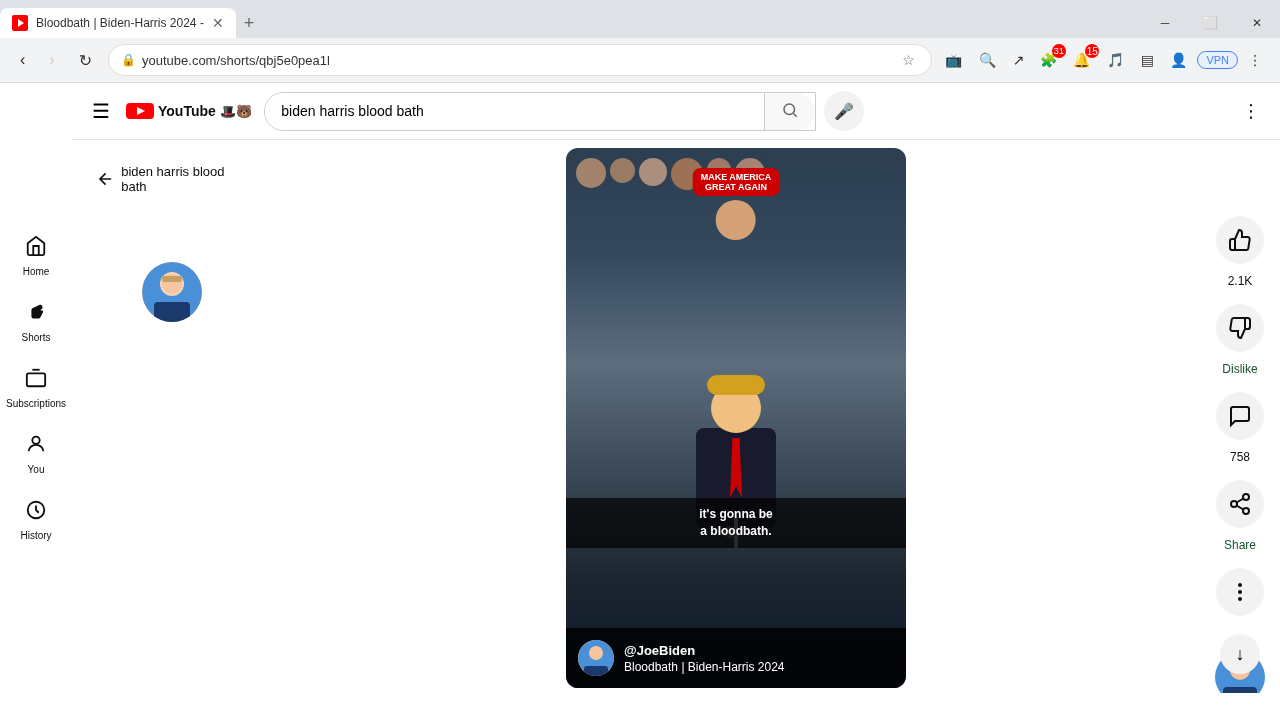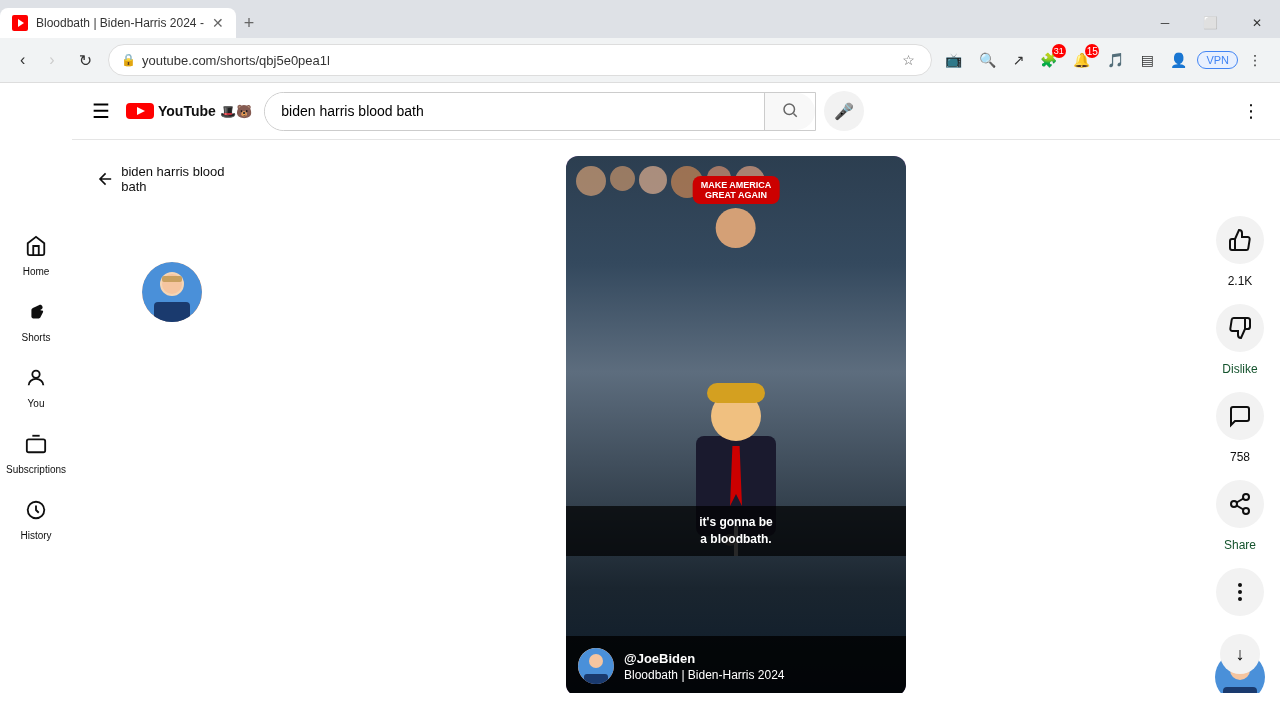--- a/index.html
+++ b/index.html
@@ -46,21 +46,21 @@
     .yt-header { display: flex; align-items: center; padding: 8px 16px; gap: 12px; background: #fff; border-bottom: 1px solid #e5e5e5; }
     .yt-logo { display: flex; align-items: center; gap: 4px; }
     .search-bar-container { flex: 1; display: flex; align-items: center; max-width: 600px; }
     .search-bar-wrap { flex: 1; display: flex; border: 1px solid #ccc; border-radius: 20px 0 0 20px; overflow: hidden; }
     .search-input { flex: 1; padding: 8px 16px; font-size: 14px; border: none; outline: none; }
     .search-btn { background: #f8f8f8; border: none; border-left: 1px solid #ccc; padding: 8px 16px; cursor: pointer; border-radius: 0 20px 20px 0; }
     .mic-btn { background: #f2f2f2; border: none; border-radius: 50%; width: 40px; height: 40px; cursor: pointer; font-size: 16px; margin-left: 8px; }
     .header-actions { margin-left: auto; display: flex; align-items: center; gap: 8px; }
     .menu-btn { background: none; border: none; cursor: pointer; font-size: 20px; padding: 4px; }
     .back-btn { display: flex; align-items: center; gap: 6px; cursor: pointer; font-size: 13px; color: #0f0f0f; font-weight: 500; padding: 8px; border-radius: 20px; }
-    .shorts-video { width: 340px; height: 540px; background: #f0abfc; border-radius: 12px; position: relative; overflow: hidden; cursor: pointer; margin-top: 8px; }
+    .shorts-video { width: 340px; height: 540px; background: #f0abfc; border-radius: 12px; position: relative; overflow: hidden; cursor: pointer; }
 
     .subtitle-overlay { position: absolute; bottom: 140px; left: 0; right: 0; text-align: center; background: rgba(0,0,0,0.7); padding: 8px 16px; }
     .subtitle-text { color: #fff; font-size: 12px; font-weight: 700; line-height: 1.4; }
 
     .video-info { position: absolute; bottom: 0; left: 0; right: 0; background: rgba(0,0,0,0.8); padding: 12px; display: flex; align-items: center; gap: 10px; }
     .video-channel-thumb { width: 36px; height: 36px; border-radius: 50%; background: #ddd; overflow: hidden; }
     .video-text { color: #fff; }
     .video-channel-name { font-size: 13px; font-weight: 600; }
     .video-title { font-size: 12px; margin-top: 2px; }
 
@@ -150,34 +150,34 @@
       <span class="sidebar-icon">
         <svg width="22" height="22" viewBox="0 0 24 24">
             <path d="M17.77 10.32l-1.2-.5L18 9c1.1-.56 1.54-1.9.98-3l-.38-.76c-.56-1.1-1.9-1.54-3-.98l-7 3.5C7.5 8.32 7 9.14 7 10v7c0 1.1.9 2 2 2h6c.8 0 1.52-.46 1.85-1.17l2.77-5.56c.38-.8.21-1.74-.85-1.95z" fill="#0f0f0f"></path>
           </svg>
       </span>
       <span class="sidebar-label">Shorts</span>
     </div>
     <div class="sidebar-item">
       <span class="sidebar-icon">
         <svg width="22" height="22" viewBox="0 0 24 24" fill="none" stroke="#0f0f0f" stroke-width="2">
+            <rect x="2" y="7" width="20" height="14" rx="2"></rect>
+            <path d="M16 3H8"></path>
+          </svg>
+      </span>
+      <span class="sidebar-label">Subscriptions</span>
+    </div>
+    <div class="sidebar-item">
+      <span class="sidebar-icon">
+        <svg width="22" height="22" viewBox="0 0 24 24" fill="none" stroke="#0f0f0f" stroke-width="2">
             <circle cx="12" cy="8" r="4"></circle>
             <path d="M4 20c0-4 3.6-7 8-7s8 3 8 7"></path>
           </svg>
       </span>
       <span class="sidebar-label">You</span>
-    </div>
-    <div class="sidebar-item">
-      <span class="sidebar-icon">
-        <svg width="22" height="22" viewBox="0 0 24 24" fill="none" stroke="#0f0f0f" stroke-width="2">
-            <rect x="2" y="7" width="20" height="14" rx="2"></rect>
-            <path d="M16 3H8"></path>
-          </svg>
-      </span>
-      <span class="sidebar-label">Subscriptions</span>
     </div>
     <div class="sidebar-item">
       <span class="sidebar-icon">
         <svg width="22" height="22" viewBox="0 0 24 24" fill="none" stroke="#0f0f0f" stroke-width="2">
             <circle cx="12" cy="12" r="9"></circle>
             <polyline points="12,7 12,12 15,15"></polyline>
           </svg>
       </span>
       <span class="sidebar-label">History</span>
     </div>

